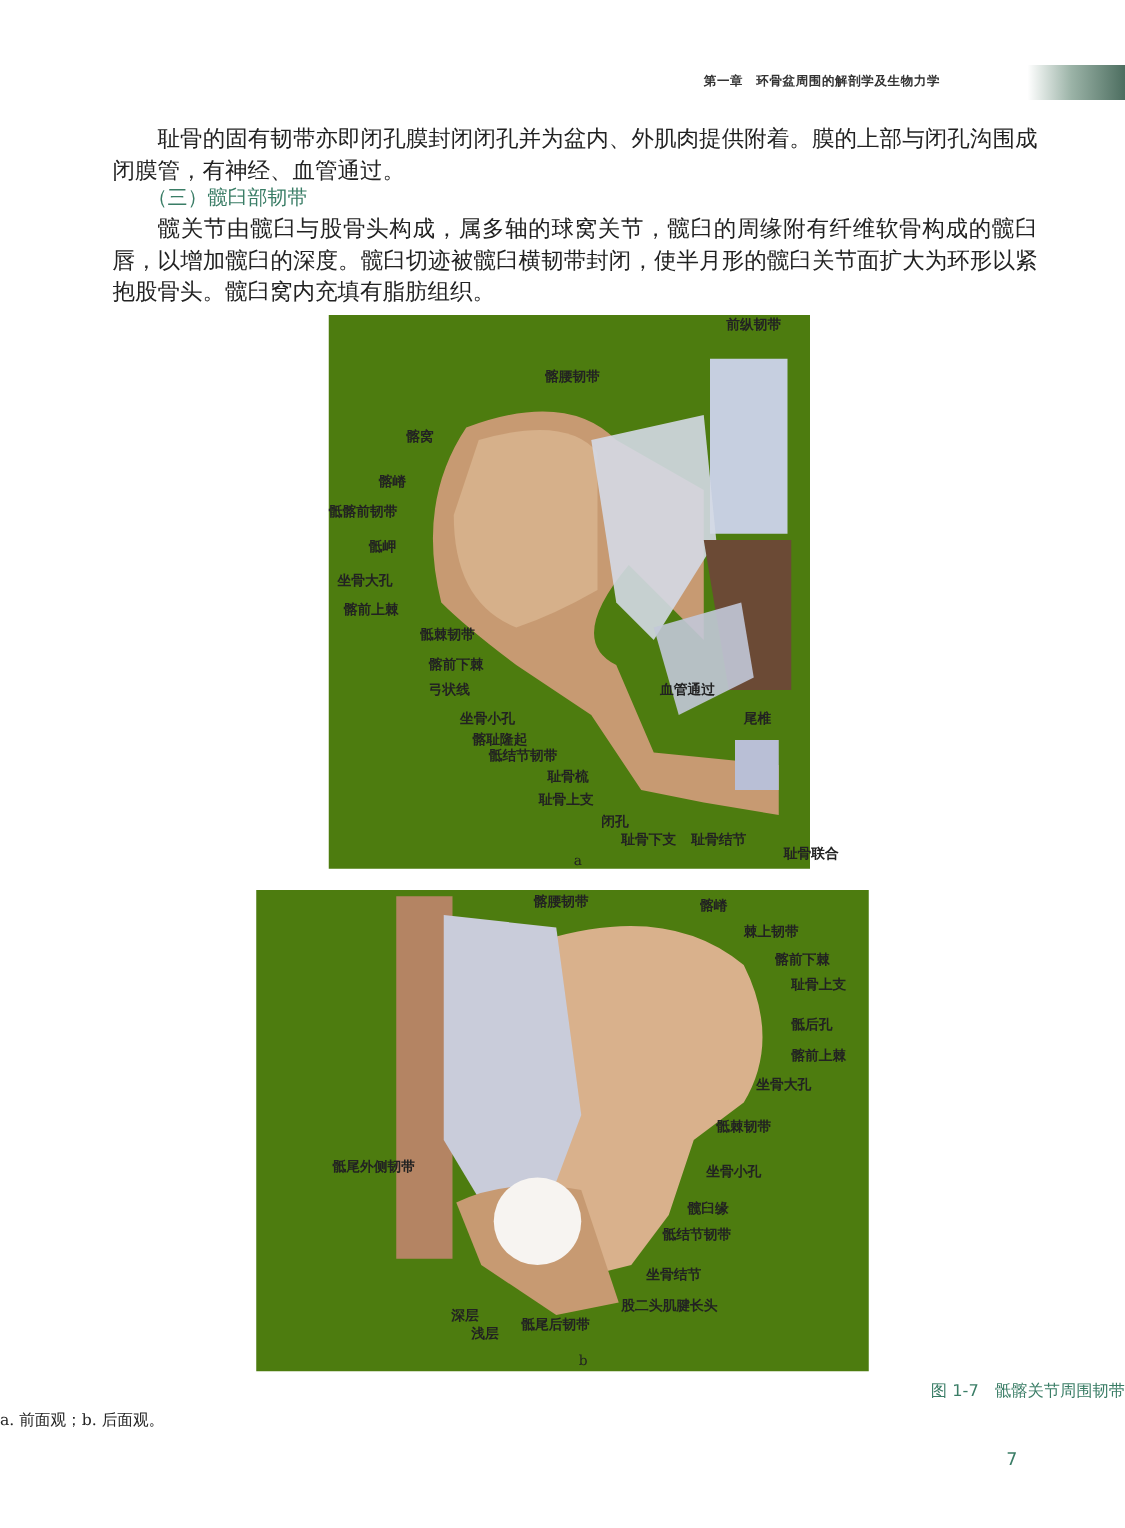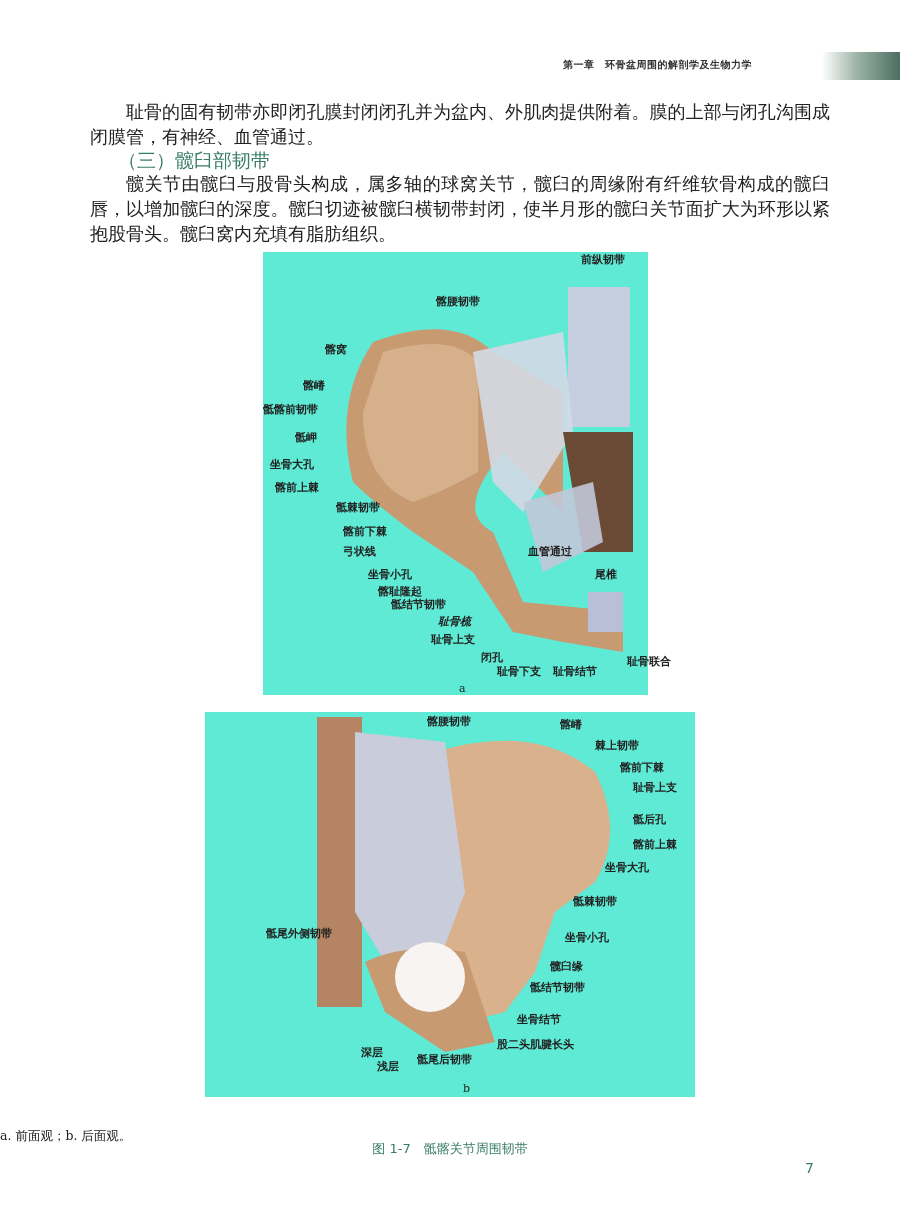--- a/index.html
+++ b/index.html
@@ -7,27 +7,27 @@
          font-family:"DejaVu Serif", serif; color:#222; }
   .header-title { position:absolute; top:58px; left:563px; font-family:"DejaVu Sans", sans-serif;
          font-size:10px; font-weight:bold; color:#333; letter-spacing:0.5px; }
   .header-bar { position:absolute; top:52px; left:822px; width:78px; height:28px;
          background:linear-gradient(to right, #ffffff 0%, #9bb3a7 45%, #4d6e60 100%); }
   .para { position:absolute; left:90px; width:740px; font-size:18px; line-height:25px;
          text-indent:2em; text-align:justify; }
   .p1 { top:99px; }
   .p2 { top:171px; }
   .subheading { position:absolute; left:118px; top:148px; font-family:"DejaVu Sans", sans-serif;
-         font-size:19px; color:#3a7d66; }
-  .fig { position:absolute; background:#5eead4; }
+         font-size:16px; color:#3a7d66; }
+  .fig { position:absolute; background:#4d7c0f; }
   .figA { left:263px; top:252px; width:385px; height:443px; }
   .figB { left:205px; top:712px; width:490px; height:385px; }
   .label { position:absolute; font-size:11px; font-weight:bold; color:#222; white-space:nowrap; }
   .sub-letter { position:absolute; font-size:11px; color:#222; }
-  .caption-title { position:absolute; top:1140px; left:0; width:900px; text-align:center;
+  .caption-title { position:absolute; top:1104px; left:0; width:900px; text-align:right;
          font-family:"DejaVu Sans", sans-serif; font-size:13px; color:#3a7d66; }
   .caption-sub { position:absolute; top:1128px; left:0; width:900px; text-align:left;
          font-size:12.5px; color:#222; }
   .page-number { position:absolute; top:1160px; left:805px; font-family:"DejaVu Sans", sans-serif;
          font-size:14px; color:#3a7d66; }
   svg { position:absolute; left:0; top:0; }
 </style>
 </head>
 <body>
 
@@ -57,26 +57,26 @@
   <div class="label" style="left:7px;top:205px;">坐骨大孔</div>
   <div class="label" style="left:12px;top:228px;">髂前上棘</div>
   <div class="label" style="left:73px;top:248px;">骶棘韧带</div>
   <div class="label" style="left:80px;top:272px;">髂前下棘</div>
   <div class="label" style="left:80px;top:292px;">弓状线</div>
   <div class="label" style="left:265px;top:292px;">血管通过</div>
   <div class="label" style="left:105px;top:315px;">坐骨小孔</div>
   <div class="label" style="left:332px;top:315px;">尾椎</div>
   <div class="label" style="left:115px;top:332px;">髂耻隆起</div>
   <div class="label" style="left:128px;top:345px;">骶结节韧带</div>
-  <div class="label" style="left:175px;top:362px;font-style:italic;">耻骨梳</div>
+  <div class="label" style="left:175px;top:362px;">耻骨梳</div>
   <div class="label" style="left:168px;top:380px;">耻骨上支</div>
   <div class="label" style="left:218px;top:398px;">闭孔</div>
   <div class="label" style="left:234px;top:412px;">耻骨下支</div>
   <div class="label" style="left:290px;top:412px;">耻骨结节</div>
-  <div class="label" style="left:340px;top:402px;padding-left:24px;">耻骨联合</div>
+  <div class="label" style="left:340px;top:423px;padding-left:24px;">耻骨联合</div>
   <div class="sub-letter" style="left:196px;top:430px;">a</div>
 </div>
 
 <div class="fig figB">
   <svg width="490" height="385">
     <rect x="112" y="5" width="45" height="290" fill="#b48463"></rect>
     <path d="M230 40 Q330 10 390 60 Q420 120 390 170 L350 200 L330 260 L300 300 L260 310 L240 260 L230 200 Z" fill="#d9b18c"></path>
     <path d="M150 20 L240 30 L260 180 L230 260 L180 250 L150 200 Z" fill="#c9ccda"></path>
     <path d="M160 250 Q200 230 260 240 L290 330 L240 340 L180 300 Z" fill="#c79a72"></path>
     <circle cx="225" cy="265" r="35" fill="#f7f4f1"></circle>

